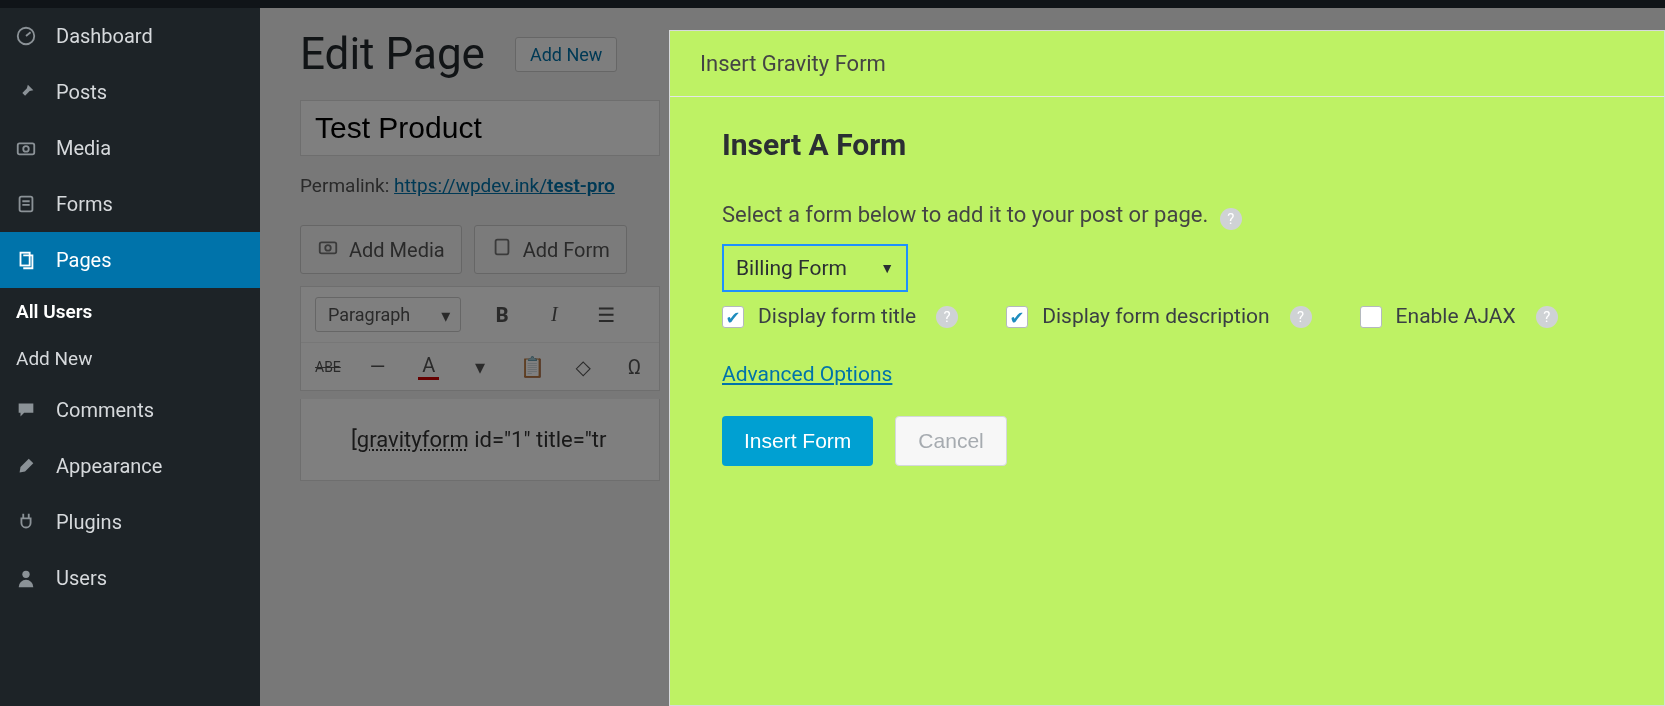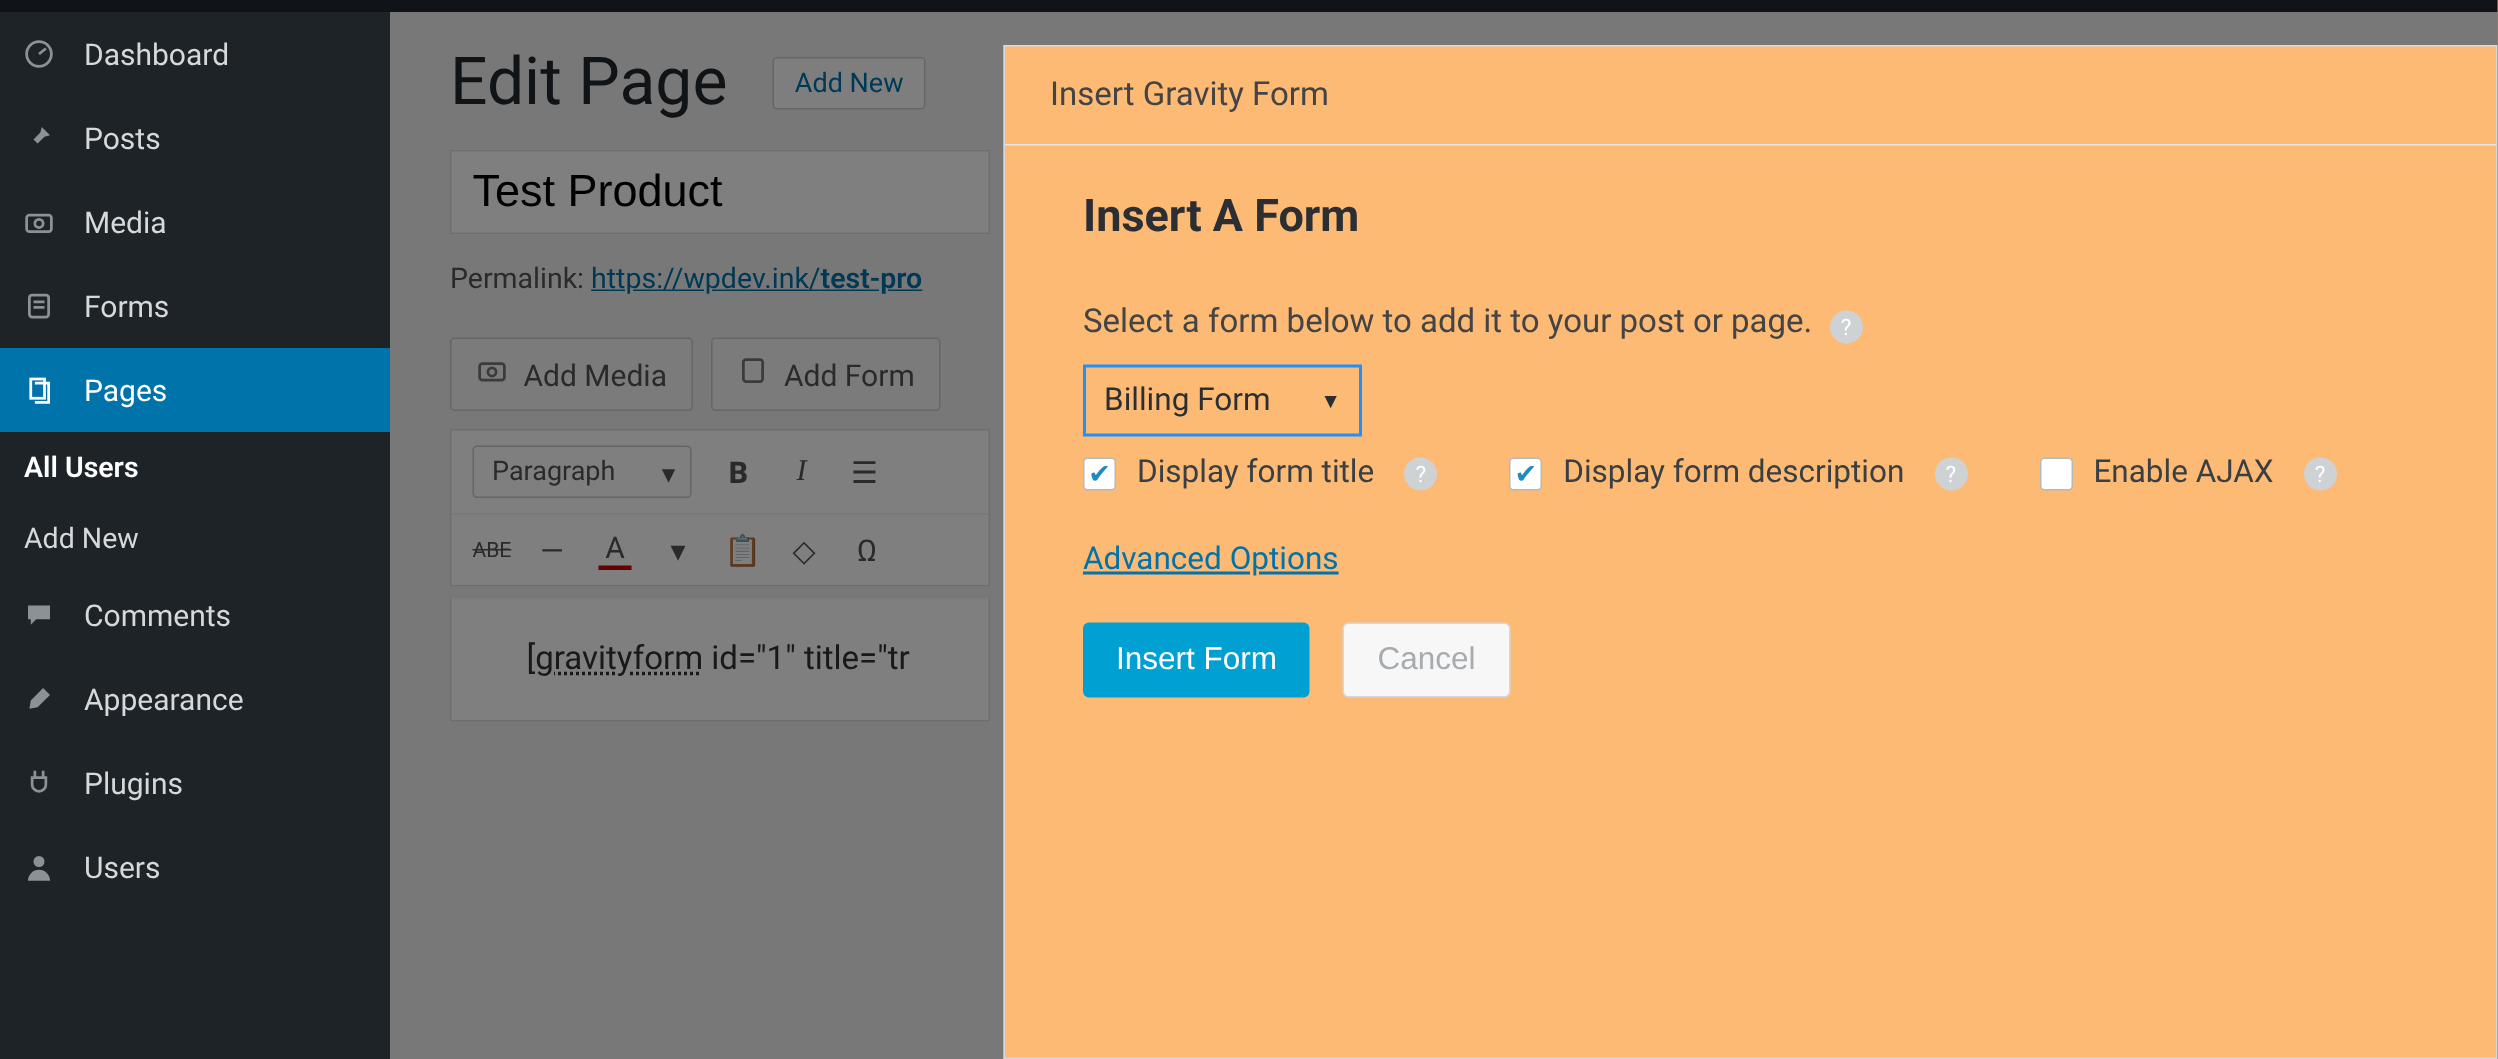--- a/index.html
+++ b/index.html
@@ -17,29 +17,29 @@
 .content{flex:1;background:#f1f1f1;position:relative;padding:20px 40px;}
 .content h1{font-size:44px;font-weight:400;color:#23282d;display:inline-block;margin-right:26px;}
 .addnew{display:inline-block;border:1px solid #ccc;color:#0073aa;padding:6px 14px;font-size:18px;border-radius:3px;background:#fdfdfd;vertical-align:8px;}
 .title-input{width:360px;font-size:30px;padding:10px 14px;border:1px solid #ddd;background:#fff;margin-top:20px;}
 .permalink{margin-top:18px;font-size:19px;color:#555;}
 .permalink a{color:#0073aa;text-decoration:underline;}
 .permalink a .slug{font-weight:600;}
 .e-row{margin-top:28px;display:flex;gap:12px;}
 .e-btn{border:1px solid #ccc;background:#f7f7f7;padding:10px 16px;font-size:20px;border-radius:3px;display:inline-flex;gap:10px;align-items:center;color:#555;}
 .toolbar{margin-top:12px;width:360px;background:#fff;border:1px solid #ddd;}
-.tb-row{display:flex;align-items:center;gap:20px;padding:10px 14px;border-bottom:1px solid #eee;color:#555;}
+.tb-row{display:flex;align-items:center;gap:30px;padding:10px 14px;border-bottom:1px solid #eee;color:#555;}
 .tb-row:last-child{border-bottom:none;}
 .parabtn{border:1px solid #ccc;padding:6px 50px 6px 12px;border-radius:3px;position:relative;font-size:18px;}
 .parabtn::after{content:"▾";position:absolute;right:10px;top:7px;}
 .tb-ic{width:22px;text-align:center;font-size:20px;}
 .editor{margin-top:8px;width:360px;background:#fff;border:1px solid #ddd;border-top:none;padding:28px 50px;font-size:22px;color:#333;}
 .editor .us{text-decoration:underline dotted;}
 .dim{position:absolute;inset:0;background:rgba(0,0,0,0.5);}
-.modal{position:absolute;top:30px;right:0;width:996px;height:676px;background:#fdba74;border:1px solid #d7d9db;}
+.modal{position:absolute;top:30px;right:0;width:996px;height:676px;background:#bef264;border:1px solid #d7d9db;}
 .m-header{padding:20px 30px;font-size:22px;border-bottom:1px solid #e4e6e8;color:#444;}
 .m-body{padding:30px 52px;color:#2b2f33;}
 .m-body h2{font-size:30px;font-weight:700;margin-bottom:40px;}
 .m-label{font-size:22px;color:#444;margin-bottom:14px;}
 .help{display:inline-flex;width:22px;height:22px;border-radius:50%;background:#cfd2d5;color:#fff;font-size:15px;align-items:center;justify-content:center;margin-left:6px;vertical-align:-2px;}
 .select{display:inline-flex;align-items:center;justify-content:space-between;border:2px solid #1e90ff;padding:10px 12px;width:186px;font-size:21px;margin-bottom:12px;cursor:pointer;}
 .select .arrow{font-size:14px;}
 .hint{font-size:18px;font-style:italic;color:#555;margin-bottom:34px;}
 .chk-row{display:flex;gap:48px;align-items:center;margin-bottom:34px;flex-wrap:wrap;}
 .chk{display:flex;align-items:flex-end;gap:14px;font-size:21px;color:#3a3f44;}

